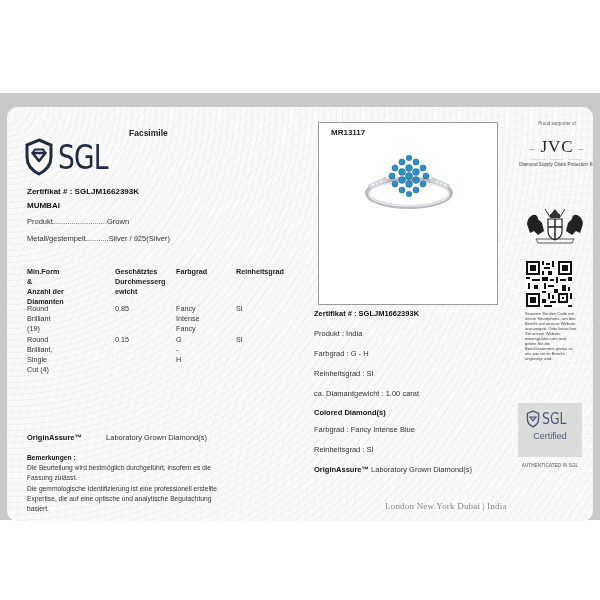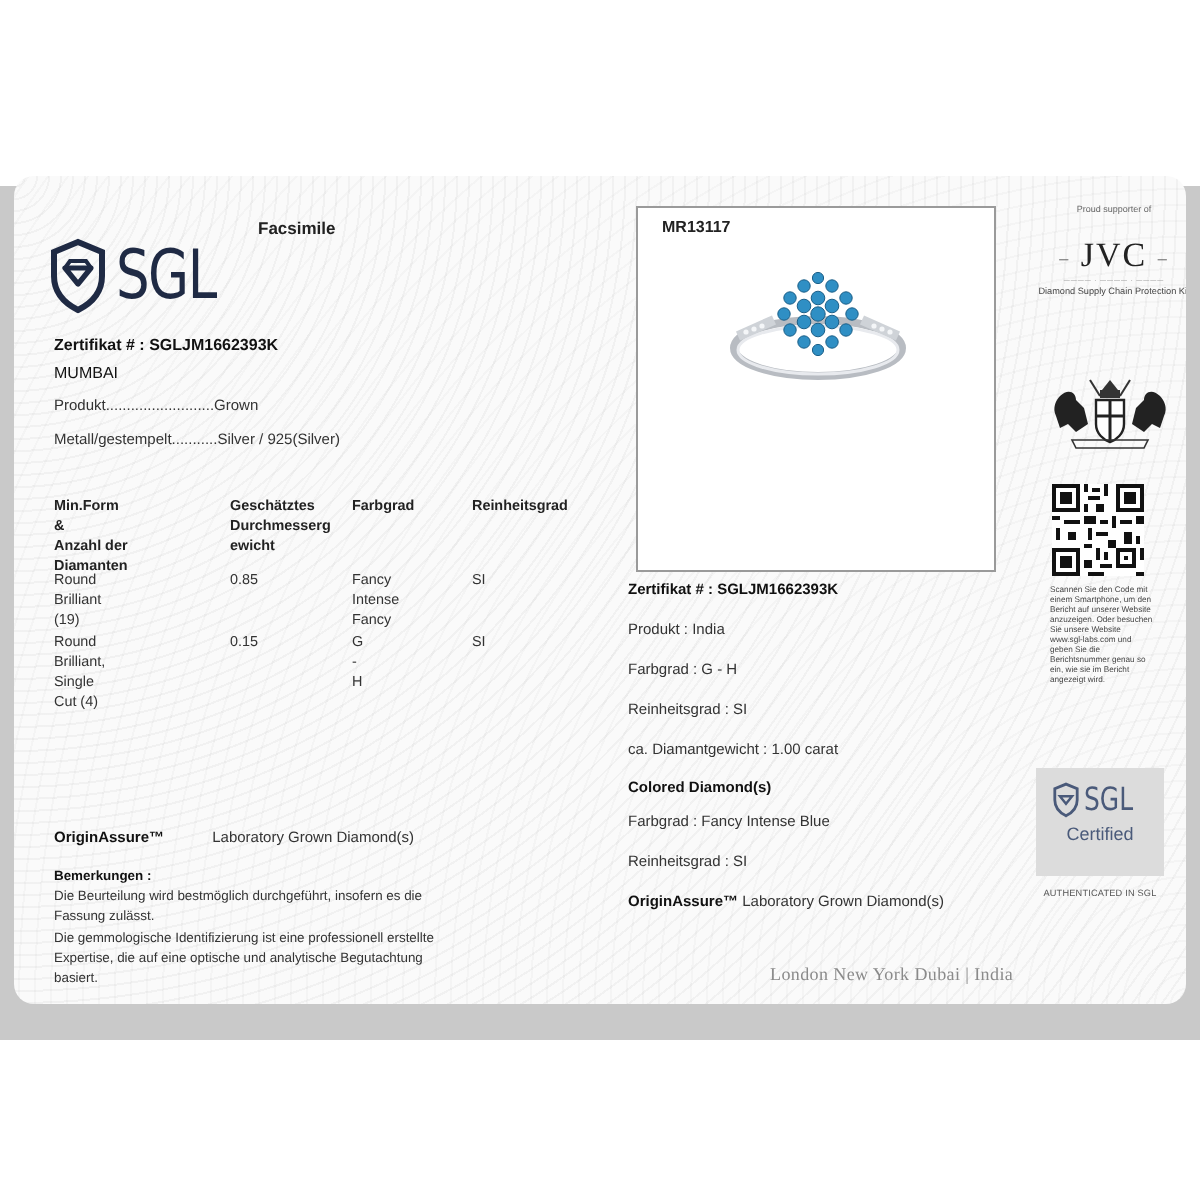--- a/index.html
+++ b/index.html
@@ -4,37 +4,37 @@
 <style>
   * { box-sizing: border-box; margin: 0; padding: 0; }
   html, body { width: 600px; height: 600px; background: #ffffff; overflow: hidden; }
   body { position: relative; font-family: "Liberation Sans", sans-serif; color: #2a2a2a; }
 
   .frame {
     position: absolute; left: 0; top: 93px; width: 600px; height: 427px;
     background: #c9c9c9;
   }
   .card {
-    position: absolute; left: 7px; top: 88px; width: 586px; height: 414px;
+    position: absolute; left: 7px; top: 107px; width: 586px; height: 414px;
     border-radius: 10px;
     background-color: #fafafa;
     background-image:
       repeating-radial-gradient(circle at 0 0, rgba(0,0,0,0) 0 5px, rgba(0,0,0,0.035) 5px 6px),
       repeating-radial-gradient(circle at 100% 100%, rgba(0,0,0,0) 0 7px, rgba(0,0,0,0.025) 7px 8px);
     overflow: hidden;
   }
 
   
   .facsimile { position: absolute; left: 122px; top: 21px; font-size: 8.5px; font-weight: bold; color: #222; }
   .logo { position: absolute; left: 17px; top: 31px; display: flex; align-items: center; }
   .logo svg { display: block; }
   .logo-word { font-family: "DejaVu Sans", sans-serif; font-size: 34px; color: #1f2a44; letter-spacing: -1px; transform: scaleX(0.78); transform-origin: left center; margin-left: 4px; line-height: 1; font-weight: normal; }
   .report-title { position: absolute; left: 124px; top: 46px; font-size: 10.5px; color: #1f2a44; line-height: 14px; letter-spacing: 0.1px; }
   .cert-no { position: absolute; left: 20px; top: 80px; font-size: 8px; font-weight: bold; color: #111; }
-  .city { position: absolute; left: 20px; top: 94px; font-size: 8px; font-weight: normal; color: #111; }
+  .city { position: absolute; left: 20px; top: 94px; font-size: 8px; font-weight: bold; color: #111; }
   .kv { position: absolute; left: 20px; font-size: 7.5px; color: #333; }
 
   .tbl { position: absolute; left: 20px; top: 160px; font-size: 7.2px; color: #333; }
   .tbl .row { position: relative; height: 0; }
   .tbl .cell { position: absolute; line-height: 10px; }
   .tbl .hdr { font-weight: bold; color: #222; }
 
   .origin-left { position: absolute; left: 20px; top: 326px; font-size: 7.5px; color: #333; }
   .origin-left b { color: #111; }
   .remarks { position: absolute; left: 20px; top: 346px; width: 245px; font-size: 6.7px; line-height: 10.2px; color: #333; }

